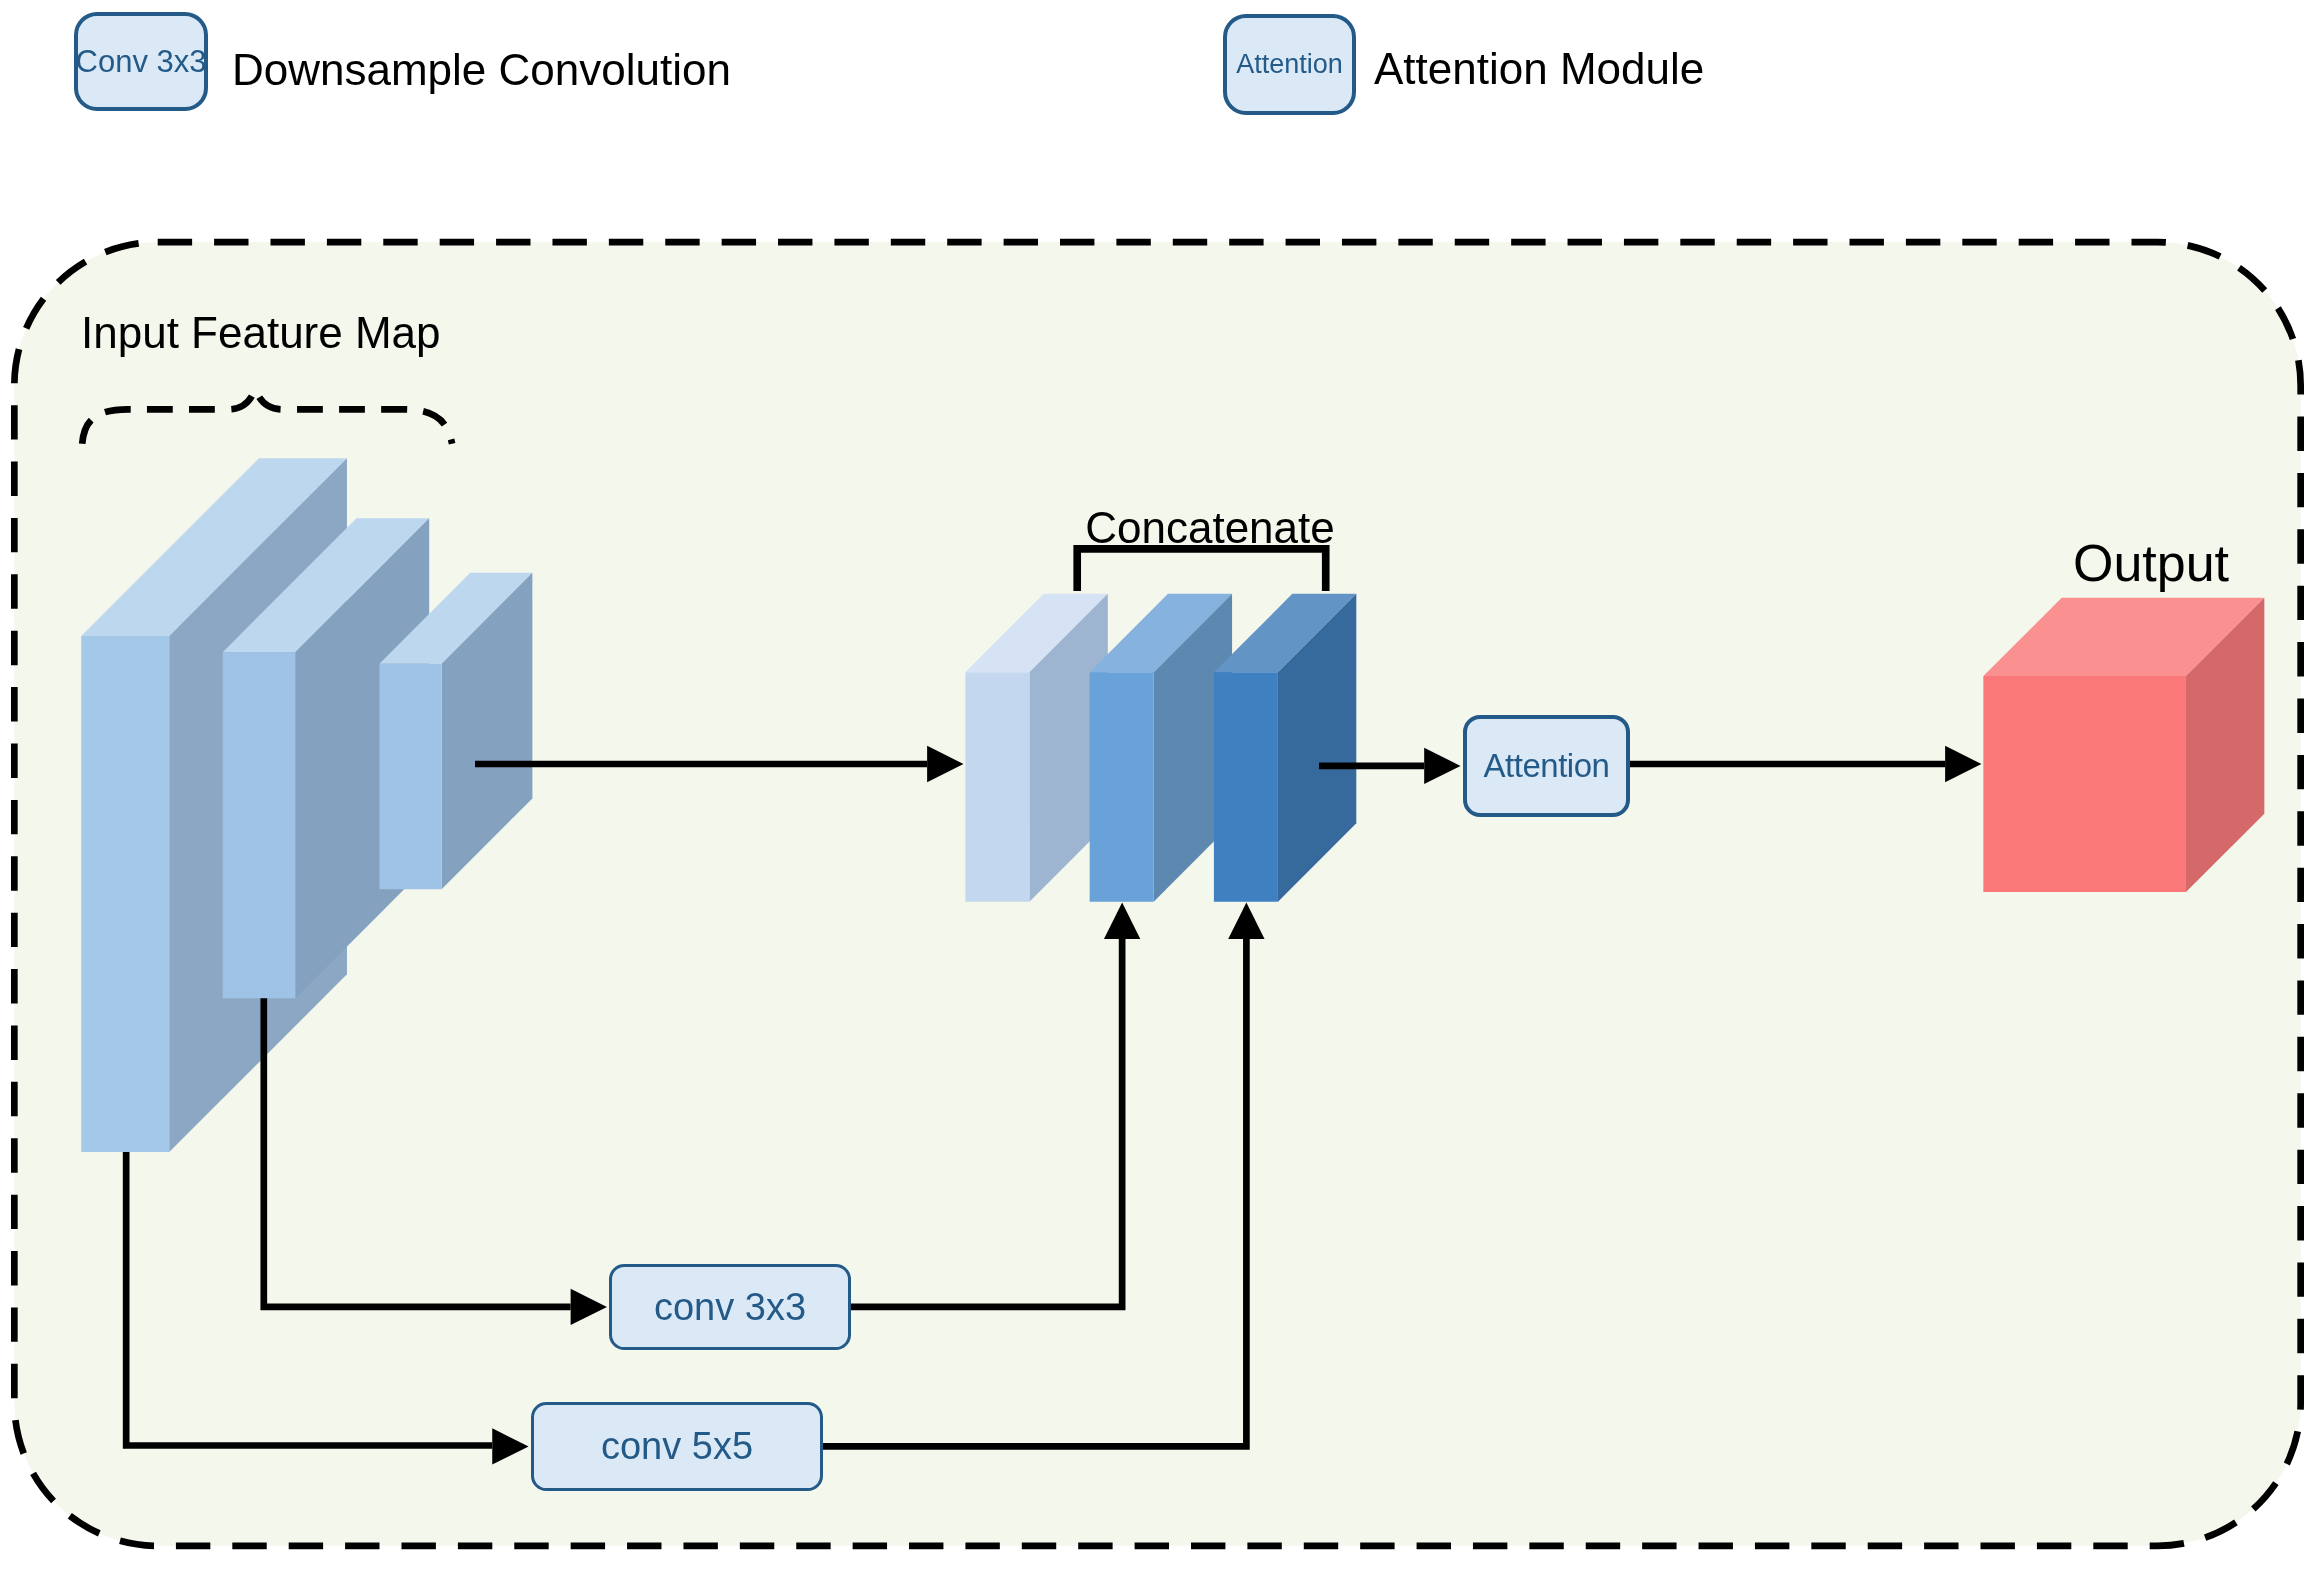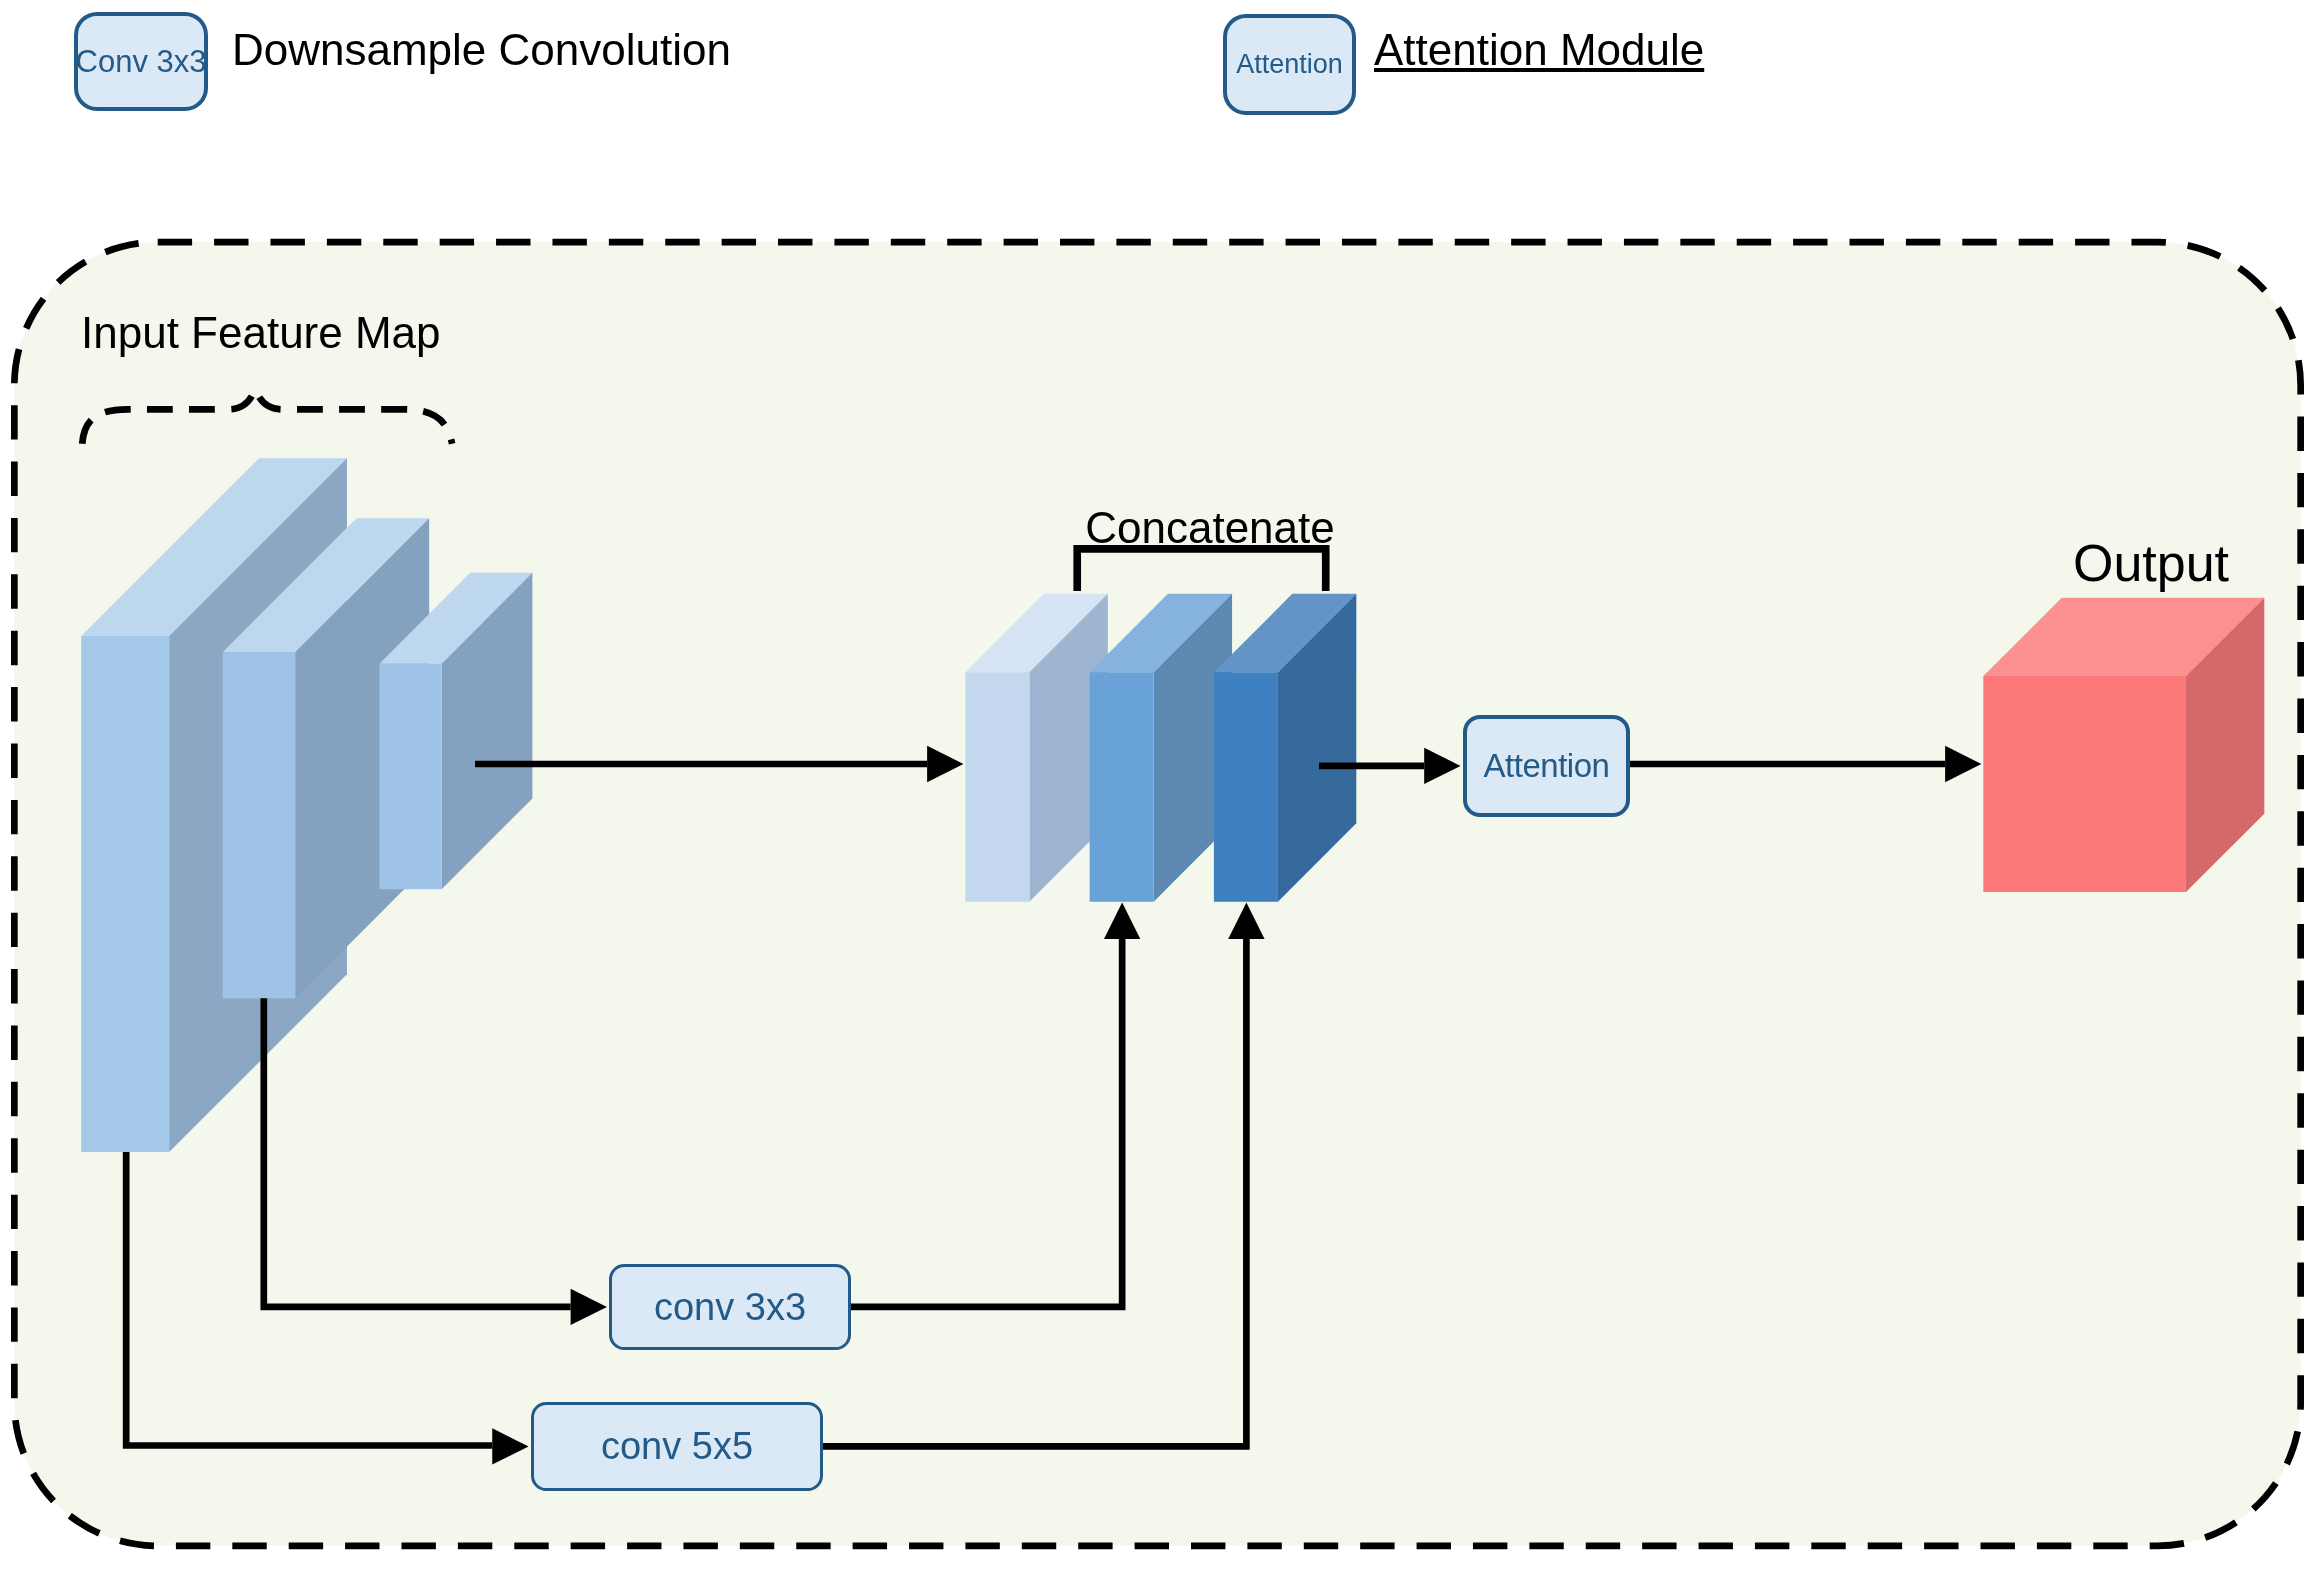--- a/index.html
+++ b/index.html
@@ -109,26 +109,26 @@
       <polygon points="1174,944 1155,982 1193,982"></polygon>
       <polygon points="1304,944 1285,982 1323,982"></polygon>
       <polygon points="1528,801 1490,782 1490,820"></polygon>
       <polygon points="2073,799 2035,780 2035,818"></polygon>
     </g>
   </svg>
 
   <div class="badge" style="left:74px; top:12.4px; width:134px; height:99px; font-size:31px;">
     <span>Conv 3x3</span>
   </div>
-  <div class="legend-label" style="left:232px; top:0;">Downsample Convolution</div>
+  <div class="legend-label" style="left:232px; top:20px;">Downsample Convolution</div>
 
   <div class="badge" style="left:1223px; top:14.3px; width:133px; height:101px; font-size:27px;">
     <span>Attention</span>
   </div>
-  <div class="legend-label" style="left:1374px; top:0;text-decoration:underline;">Attention Module</div>
+  <div class="legend-label" style="left:1374px; top:19px;">Attention Module</div>
 
   <div class="lbl" style="left:81px; top:308px; font-size:44px;">Input Feature Map</div>
 
   <div class="lbl" style="left:1210px; top:503px; font-size:44px; transform:translateX(-50%);">Concatenate</div>
 
   <div class="lbl" style="left:2151px; top:533px; font-size:52px; transform:translateX(-50%);">Output</div>
 
   <div class="node" style="left:609px; top:1264px; width:242px; height:86px; font-size:38px;">
     <span>conv 3x3</span>
   </div>

